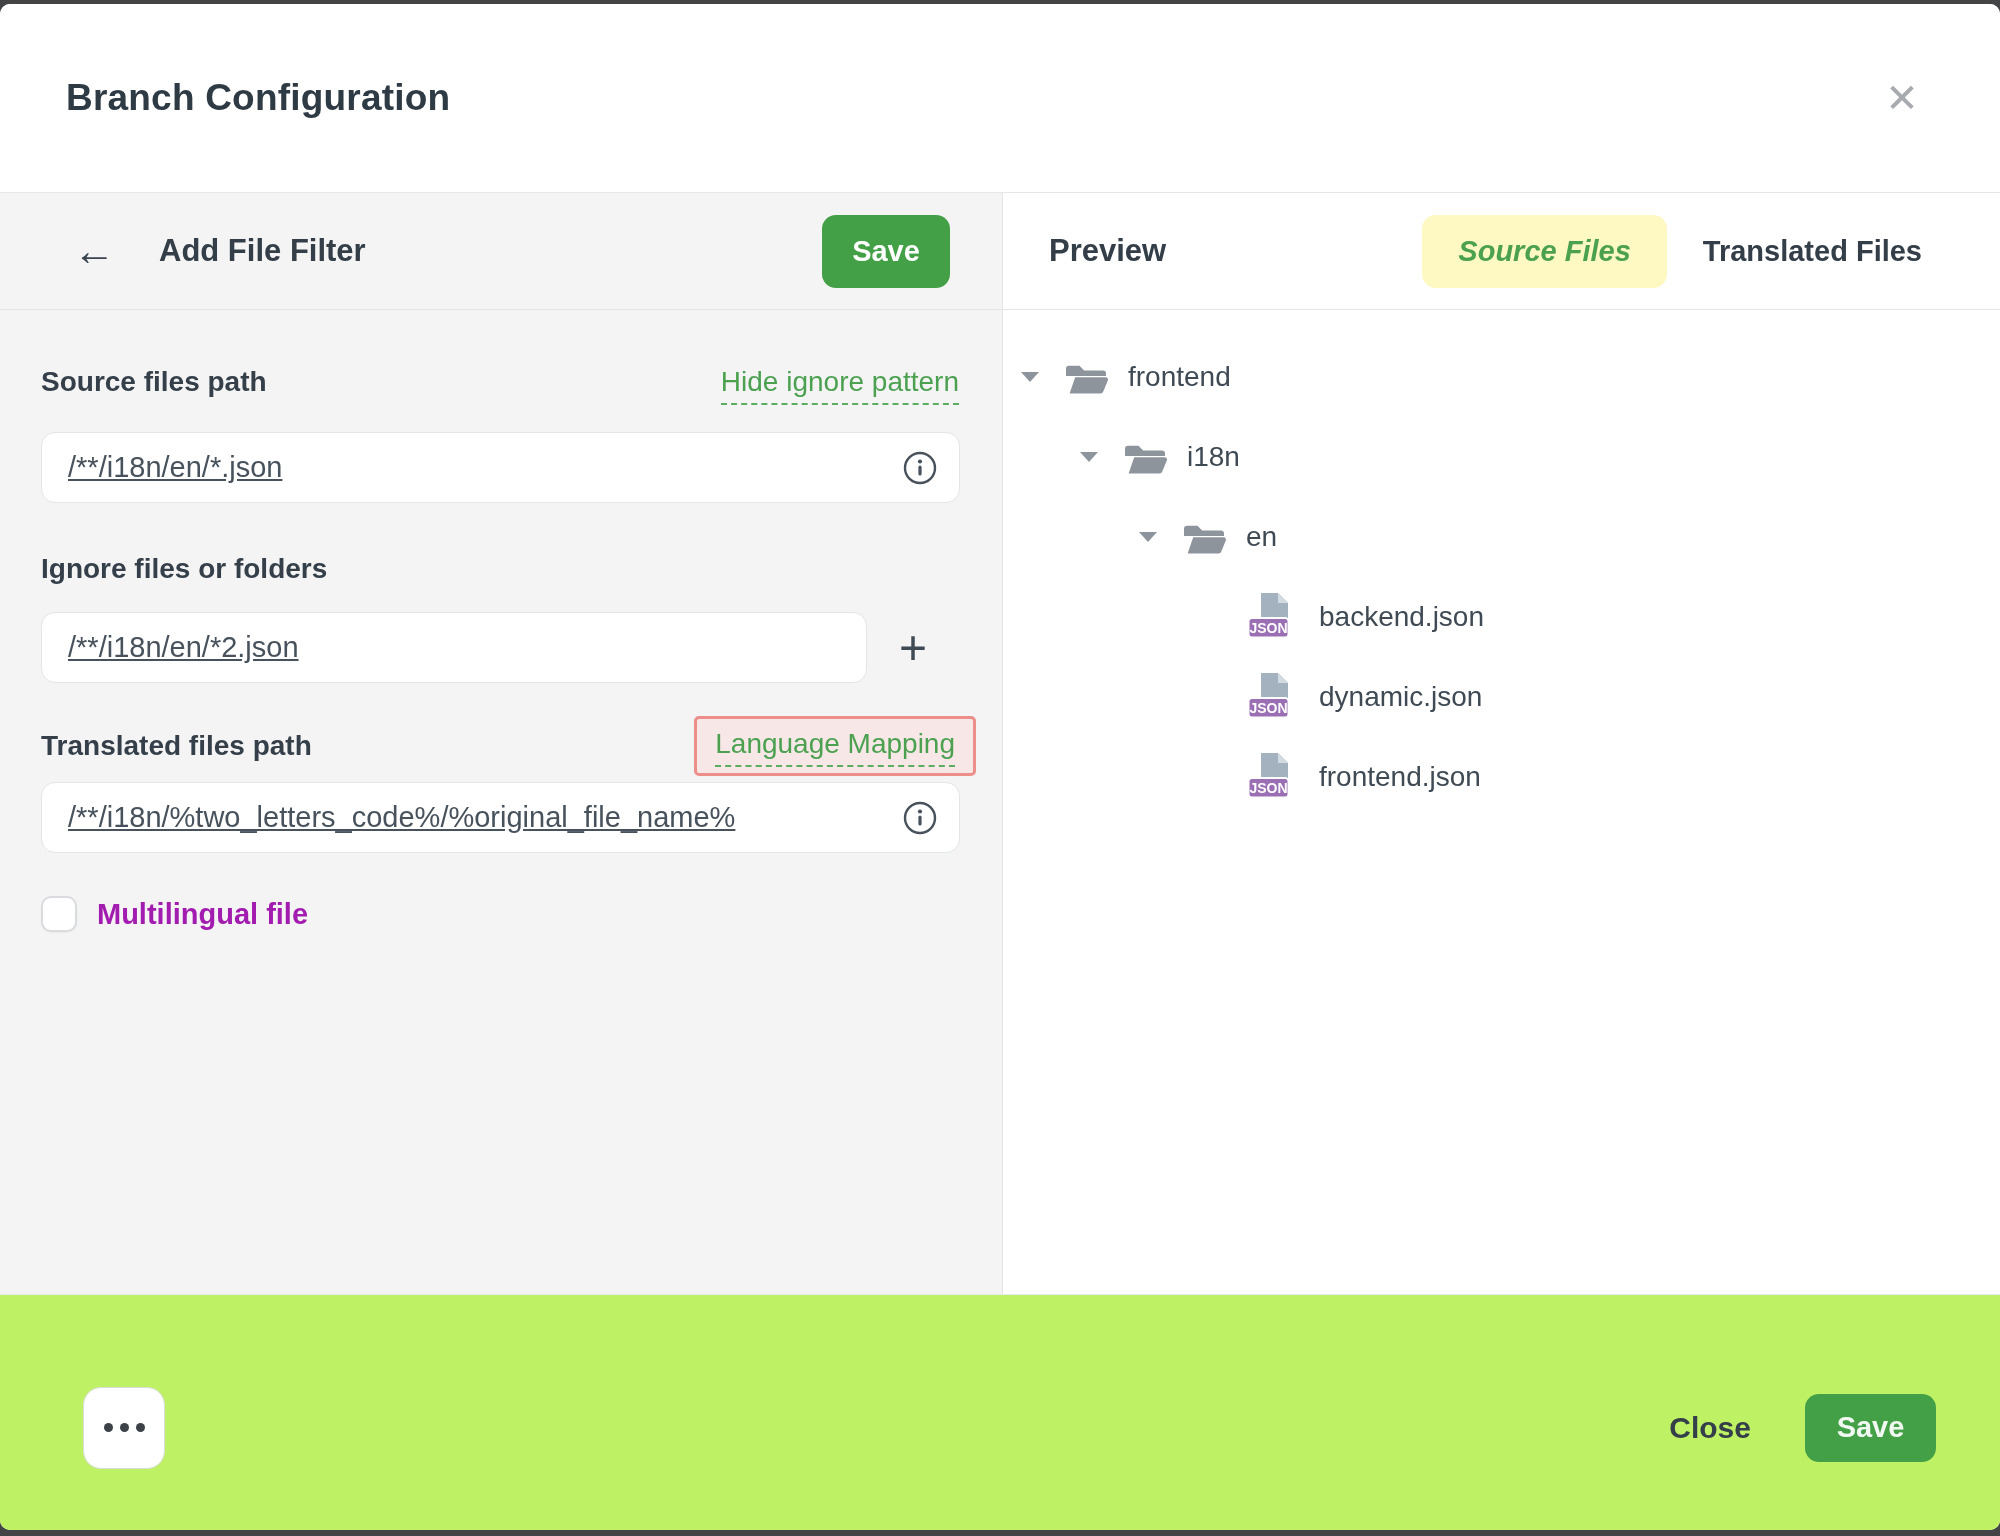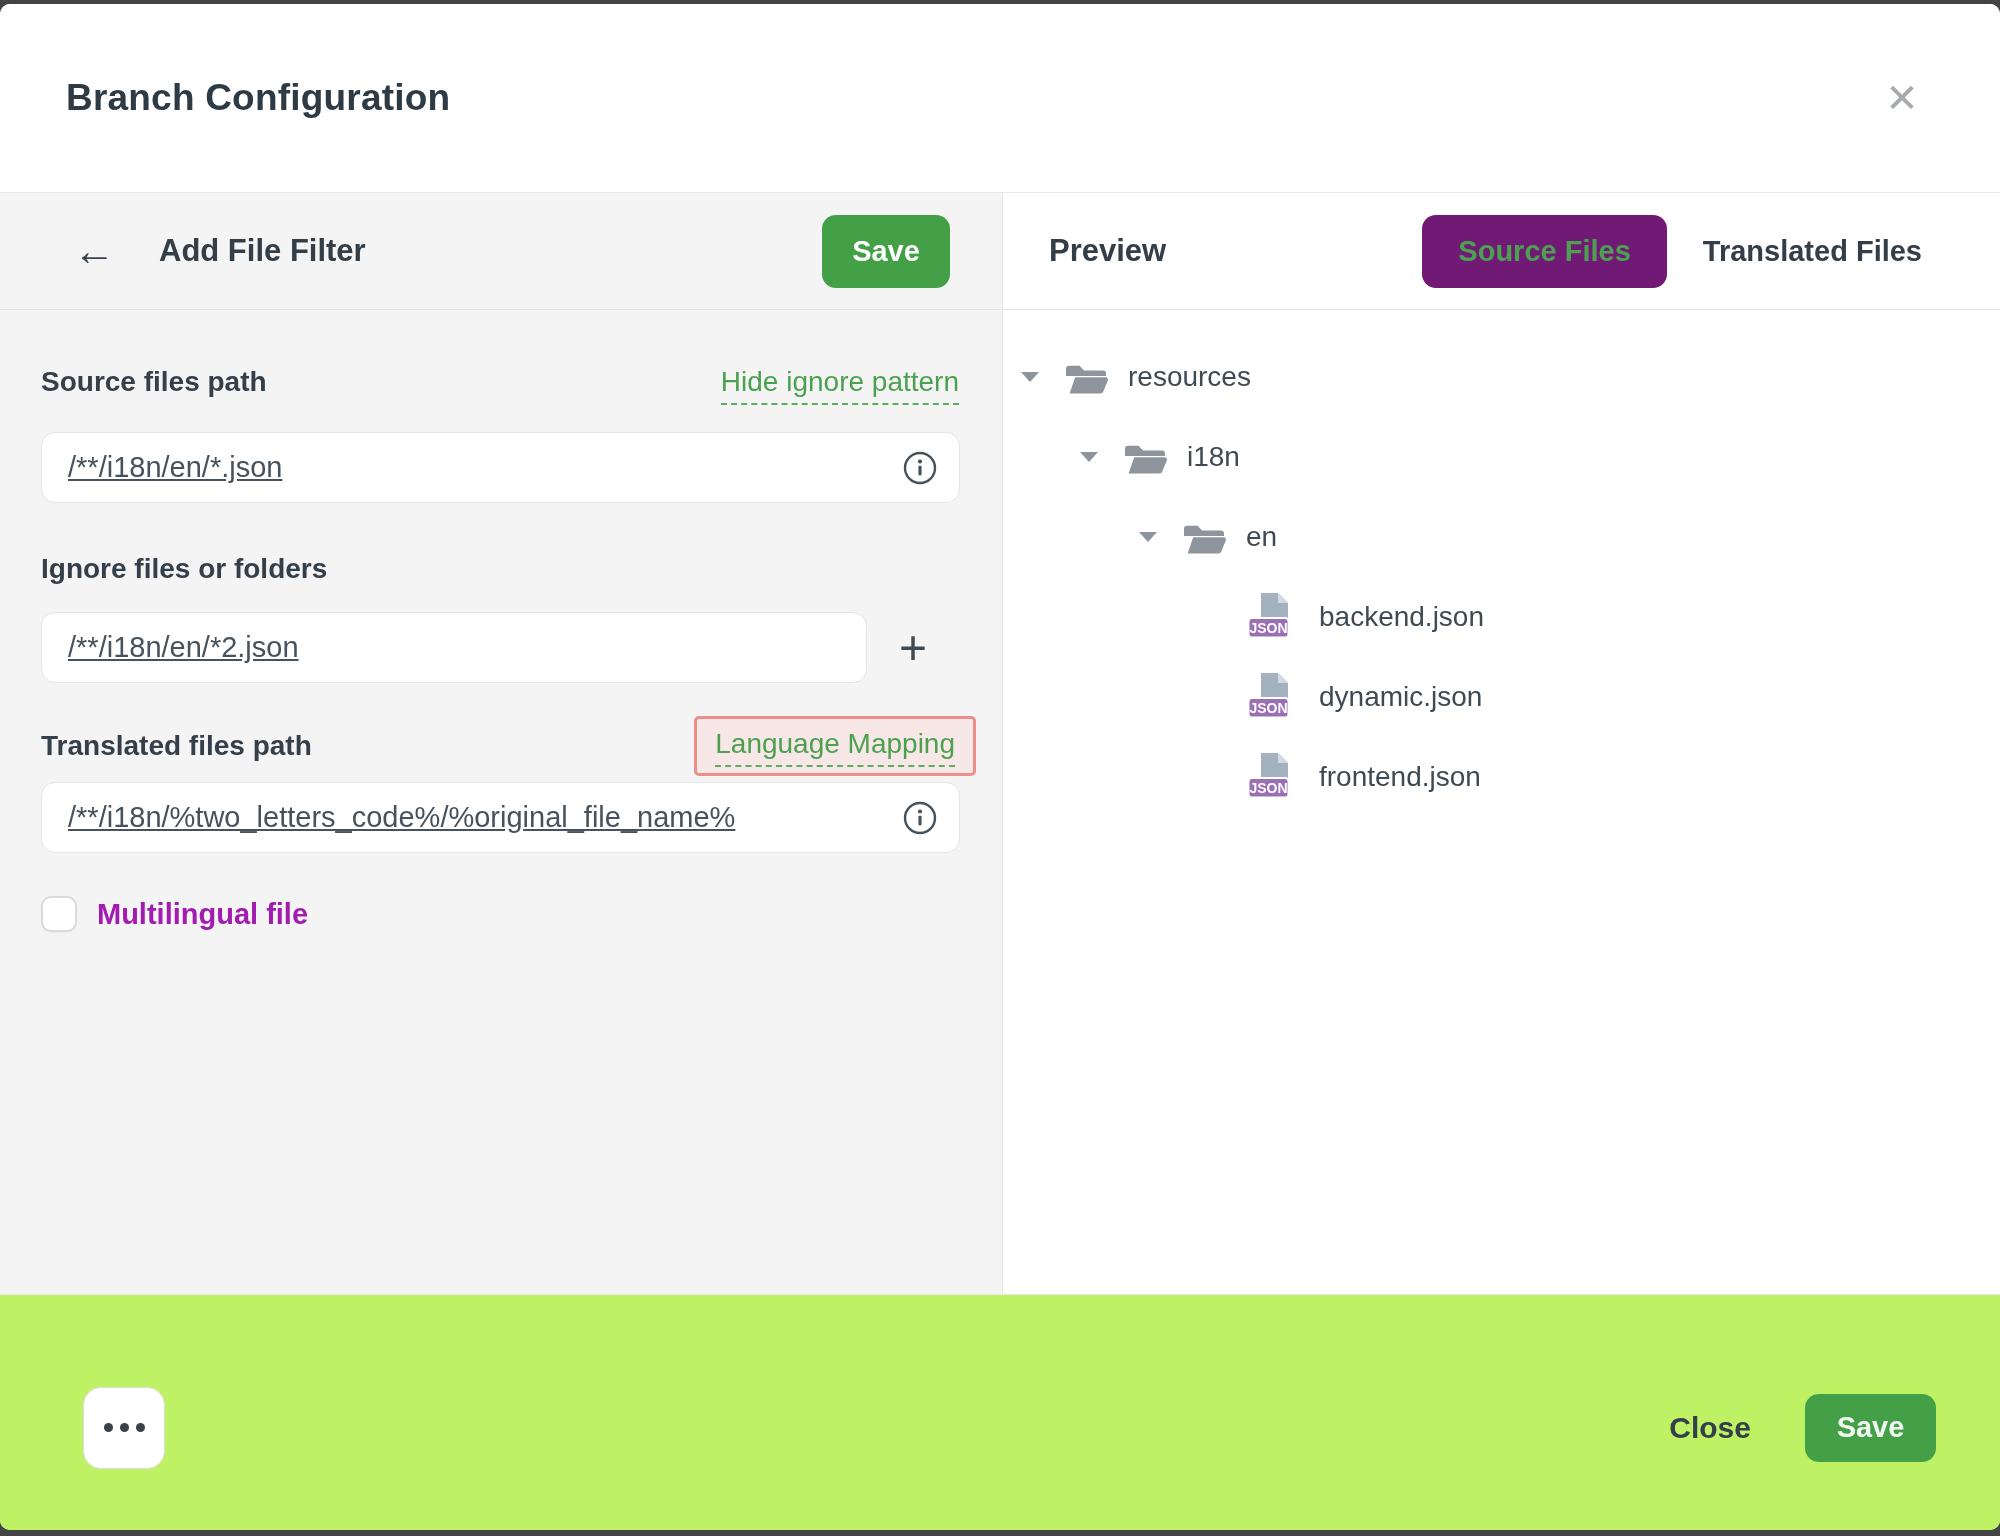--- a/index.html
+++ b/index.html
@@ -44,21 +44,21 @@
     text-align:center;
   }
   .band-save { margin-left:auto; margin-right:52px; width:128px; height:73px; }
   .band-right { flex:1; background:#ffffff; display:flex; align-items:center; padding-left:46px; }
   .preview-title { font-size:31px; font-weight:600; color:#333e48; }
   .tabs { margin-left:auto; display:flex; align-items:center; }
   .tab {
     height:73px; display:flex; align-items:center; padding:0 36px;
     font-size:29px; font-weight:600; cursor:pointer; border-radius:14px; color:#333e48;
   }
-  .tab.active { background:#701a75; color:#4ba150; }
+  .tab.active { background:#fef9c3; color:#4ba150;font-style:italic; }
   .tab.inactive { margin-right:42px; }
   
   .main { flex:1; display:flex; min-height:0; }
   .form-panel {
     width:1003px; flex:0 0 auto; background:#f4f4f5; border-right:1px solid #e4e5e7;
     padding:56px 43px 0 41px;
   }
   .field-row { display:flex; align-items:baseline; justify-content:space-between; }
   .label { font-size:28px; font-weight:600; color:#343f49; }
   .green-link {
@@ -196,21 +196,21 @@
     </div>
 
     <div class="preview-panel">
       <div id="file-tree">
           <div class="tree-row" style="padding-left: 0px;">
             <div class="caret"></div>
 <svg class="folder-svg" width="44" height="35" viewBox="0 0 44 35">
   <path fill="#8d949c" d="M2 9 a3.2 3.2 0 0 1 3.2 -3.2 h10.3 l4.6 4.6 h18.7 a3.2 3.2 0 0 1 3.2 3.2 v2.4 H2 z"></path>
   <path fill="#8d949c" d="M5.6 33.4 L11.2 17.2 h30.5 a2.3 2.3 0 0 1 2.2 3 L39.4 31.2 a3.2 3.2 0 0 1 -3 2.2 z"></path>
 </svg>
-            <span class="tree-label">resources</span>
+            <span class="tree-label">frontend</span>
           </div>
           <div class="tree-row" style="padding-left: 59px;">
             <div class="caret"></div>
 <svg class="folder-svg" width="44" height="35" viewBox="0 0 44 35">
   <path fill="#8d949c" d="M2 9 a3.2 3.2 0 0 1 3.2 -3.2 h10.3 l4.6 4.6 h18.7 a3.2 3.2 0 0 1 3.2 3.2 v2.4 H2 z"></path>
   <path fill="#8d949c" d="M5.6 33.4 L11.2 17.2 h30.5 a2.3 2.3 0 0 1 2.2 3 L39.4 31.2 a3.2 3.2 0 0 1 -3 2.2 z"></path>
 </svg>
             <span class="tree-label">i18n</span>
           </div>
           <div class="tree-row" style="padding-left: 118px;">

